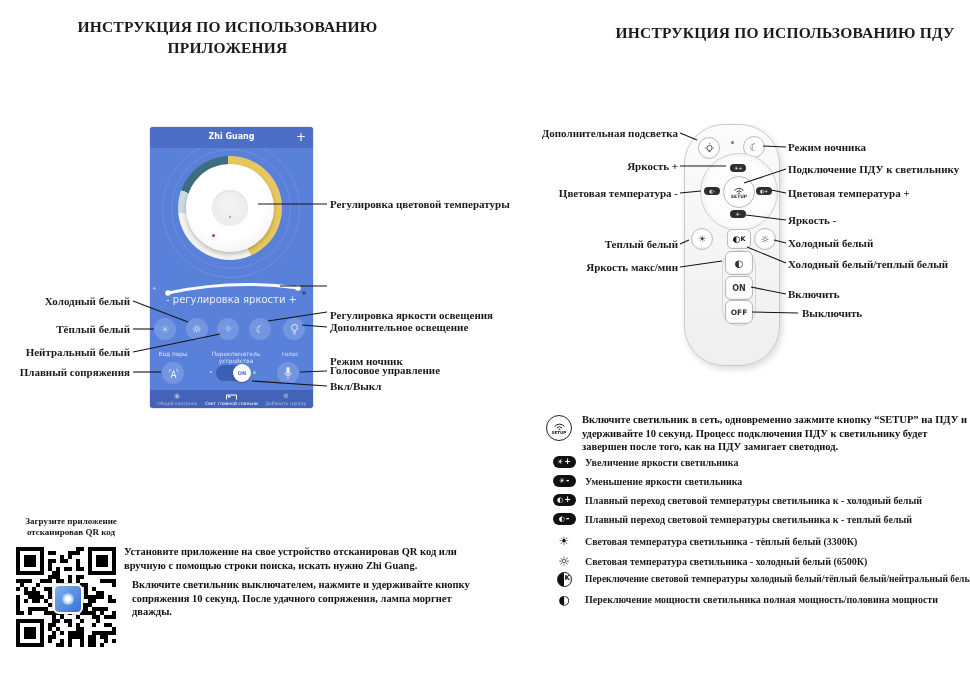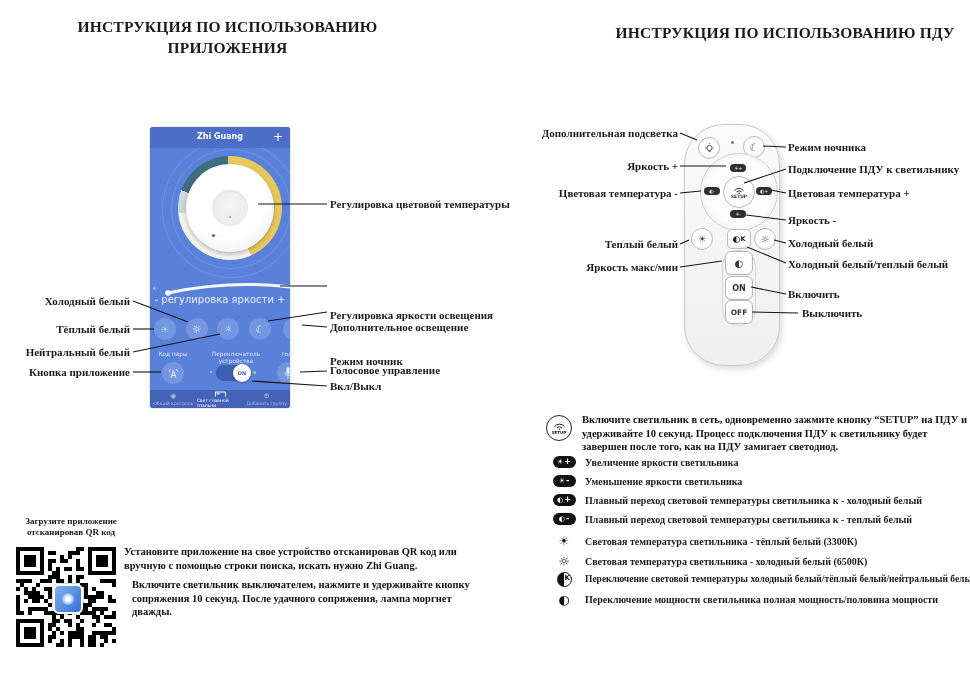--- a/index.html
+++ b/index.html
@@ -19,21 +19,21 @@
   .pill .ps{font-size:8px;font-weight:bold;line-height:8px;}
   .sun-filled{font-size:12px;color:#111;}
   .sun-out{font-size:13px;color:#111;}
   .halfc{font-size:13px;color:#111;}
   .kcirc{position:relative;width:13px;height:13px;border:1.2px solid #111;border-radius:50%;
          background:linear-gradient(90deg,#111 0 48%,#fff 48%);display:inline-block;}
   .kcirc .kletter{position:absolute;right:0.5px;top:1.5px;font-size:7px;font-weight:bold;color:#111;line-height:9px;}
   svg.lines{position:absolute;left:0;top:0;z-index:6;pointer-events:none;}
 
   
-  .app{position:absolute;left:150px;top:127px;width:140px;height:281px;background:#5a81da;
+  .app{position:absolute;left:150px;top:127px;width:163px;height:281px;background:#5a81da;
        border-radius:3px;overflow:hidden;font-family:"DejaVu Sans",sans-serif;box-shadow:0 0 0 1px rgba(0,0,0,.08);}
   .app-header{position:absolute;top:0;left:0;right:0;height:21px;background:#4c6ec6;color:#fff;}
   .app-title{position:absolute;left:0;right:0;top:5px;text-align:center;font-size:8px;font-weight:bold;}
   .app-plus{position:absolute;right:7px;top:3px;font-size:12px;color:#fff;}
   .ring-faint{position:absolute;border-radius:50%;border:1px solid rgba(255,255,255,.12);}
   .dial-ring{position:absolute;left:28px;top:29px;width:104px;height:104px;border-radius:50%;
      background:conic-gradient(from 6deg,#e8c85e 0deg 150deg,#f3f2ec 150deg 258deg,#ccd8de 258deg 284deg,#3e6f80 284deg 352deg,#e8c85e 352deg 360deg);}
   .dial{position:absolute;left:36px;top:37px;width:88px;height:88px;border-radius:50%;
         background:radial-gradient(circle at 45% 40%,#ffffff 55%,#e7e7e7 100%);box-shadow:0 2px 4px rgba(0,0,0,.25);}
   .dial-inner{position:absolute;left:62px;top:63px;width:36px;height:36px;border-radius:50%;
@@ -172,21 +172,21 @@
       <div class="nav-item">
         <span class="nav-ico">⊕</span>
         <span>Добавить группу</span>
       </div>
     </div>
   </div>
 
   <div class="co l" style="left:10px;top:295px;width:120px;">Холодный белый</div>
   <div class="co l" style="left:10px;top:323px;width:120px;">Тёплый белый</div>
   <div class="co l" style="left:10px;top:346px;width:120px;">Нейтральный белый</div>
-  <div class="co l" style="left:10px;top:366px;width:120px;">Кнопка приложение</div>
+  <div class="co l" style="left:10px;top:366px;width:120px;">Плавный сопряжения</div>
 
   <div class="co r" style="left:330px;top:198px;">Регулировка цветовой температуры</div>
   <div class="co r" style="left:330px;top:281px;margin-top:28px;">Регулировка яркости освещения</div>
   <div class="co r" style="left:330px;top:307px;margin-top:48px;">Режим ночник</div>
   <div class="co r" style="left:330px;top:321px;">Дополнительное освещение</div>
   <div class="co r" style="left:330px;top:364px;">Голосовое управление</div>
   <div class="co r" style="left:330px;top:380px;">Вкл/Выкл</div>
 
   <div class="remote">
     <div class="rbtn circ" style="left:13px;top:12px;">

